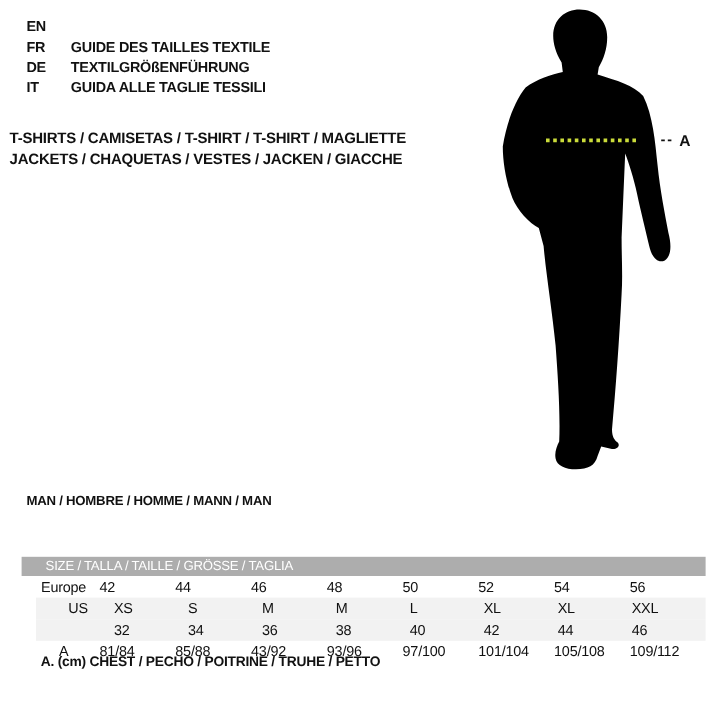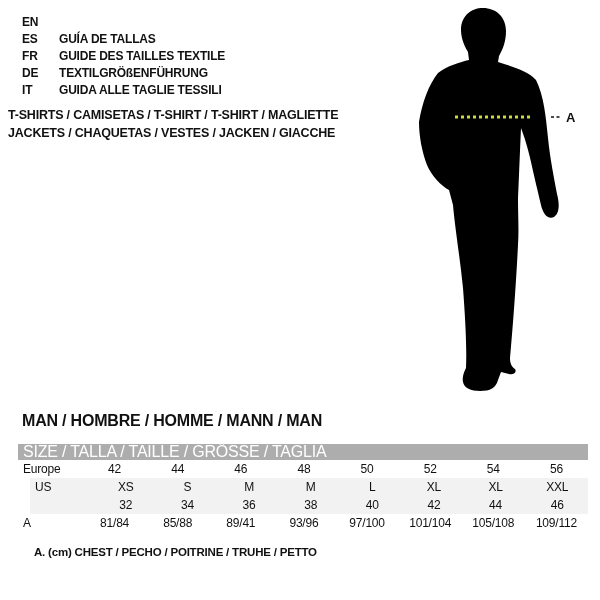--- a/index.html
+++ b/index.html
@@ -11,43 +11,39 @@
   
   .lang-list{position:absolute;top:13px;left:22px;}
   .lang-row{display:flex;height:17px;align-items:center;font-weight:700;font-size:12px;}
   .lang-code{width:37px;}
   
   .categories{position:absolute;top:106px;left:8px;font-weight:700;font-size:12.5px;line-height:18px;}
   
   .figure-svg{position:absolute;left:405px;top:0;width:175px;height:400px;}
   .measure-label{font-family:"Liberation Sans",sans-serif;font-size:13px;font-weight:600;fill:#111;}
   
-  .section-title{position:absolute;top:412px;left:22px;font-weight:700;font-size:16px;}
+  .section-title{position:absolute;top:412px;left:22px;font-weight:700;font-size:11px;}
   
   .size-table{position:absolute;top:444px;left:18px;width:570px;font-size:12px;}
-  .thead{background:var(--header-bg,#adadad);color:var(--header-text,#fff);height:16px;line-height:16px;padding-left:5px;font-size:16px;}
+  .thead{background:var(--header-bg,#adadad);color:var(--header-text,#fff);height:16px;line-height:16px;padding-left:20px;font-size:11px;margin-top:20px;}
   .trow{display:flex;height:18px;line-height:18px;}
   .trow.shaded{background:var(--shaded-bg,#f2f2f2);margin-left:12px;}
-  .tlabel{width:60px;padding-left:5px;text-align:left;}
-  .tcell{flex:1;text-align:center;}
+  .tlabel{width:60px;padding-left:5px;text-align:center;}
+  .tcell{flex:1;}
   
   .footnote{position:absolute;top:546px;left:34px;font-weight:700;font-size:11.5px;}
 </style>
 </head>
 <body>
 
 <div class="page">
 
   <div class="lang-list">
     <div class="lang-row">
       <span class="lang-code">EN</span>
-    </div>
-    <div class="lang-row">
-      <span class="lang-code">ES</span>
-      <span class="lang-label">GUÍA DE TALLAS</span>
     </div>
     <div class="lang-row">
       <span class="lang-code">FR</span>
       <span class="lang-label">GUIDE DES TAILLES TEXTILE</span>
     </div>
     <div class="lang-row">
       <span class="lang-code">DE</span>
       <span class="lang-label">TEXTILGRÖßENFÜHRUNG</span>
     </div>
     <div class="lang-row">
@@ -138,21 +134,21 @@
       <span class="tcell">40</span>
       <span class="tcell">42</span>
       <span class="tcell">44</span>
       <span class="tcell">46</span>
     </div>
 
     <div class="trow">
       <span class="tlabel">A</span>
       <span class="tcell">81/84</span>
       <span class="tcell">85/88</span>
-      <span class="tcell">89/41</span>
+      <span class="tcell">43/92</span>
       <span class="tcell">93/96</span>
       <span class="tcell">97/100</span>
       <span class="tcell">101/104</span>
       <span class="tcell">105/108</span>
       <span class="tcell">109/112</span>
     </div>
   </div>
 
   <div class="footnote">A. (cm) CHEST / PECHO / POITRINE / TRUHE / PETTO</div>
 

